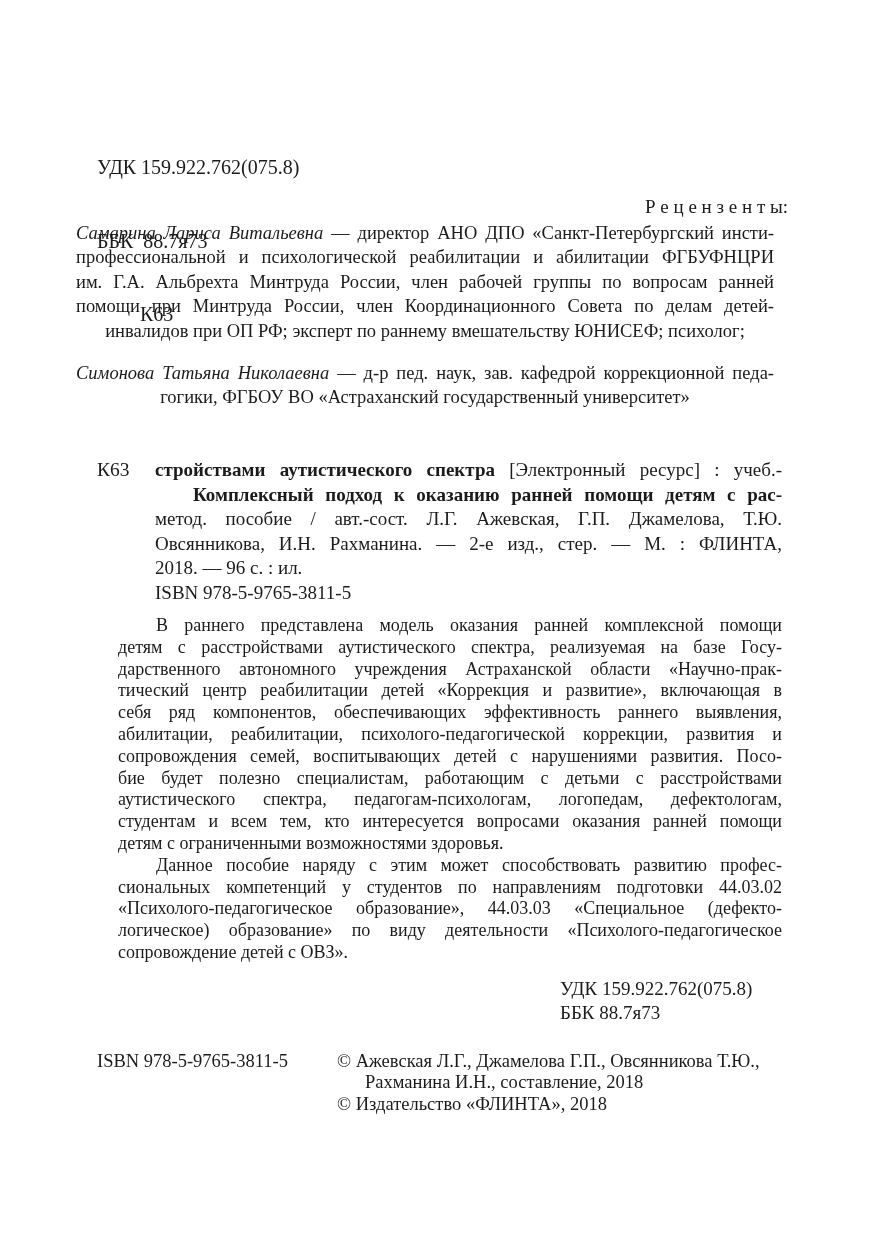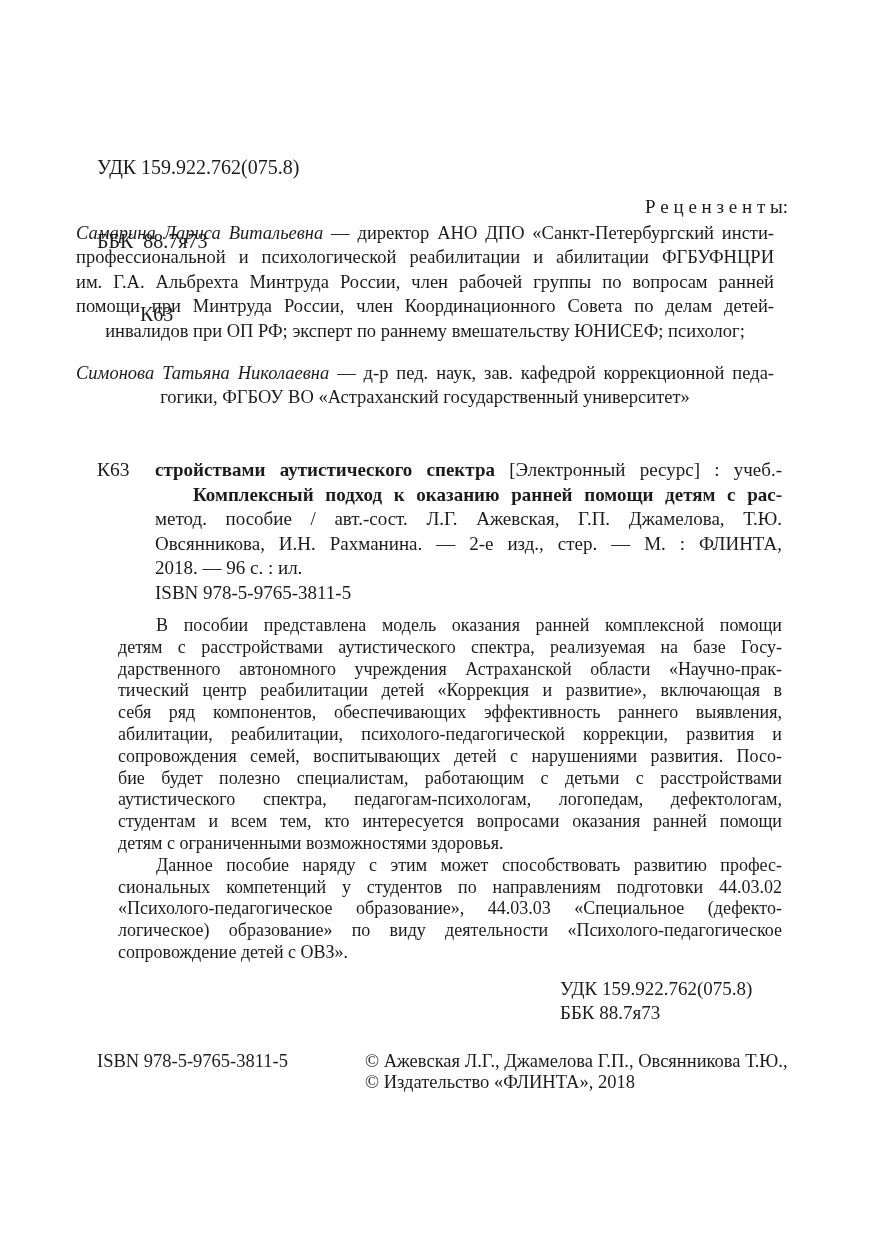--- a/index.html
+++ b/index.html
@@ -71,21 +71,21 @@
     font-size: 19px; line-height: 23.5px;
   }
 
   
   .imprint-isbn {
     left: 97px; top: 1051px;
     font-size: 18.5px;
   }
   .copyright-block {
     left: 337px; top: 1051px; width: 470px;
-    font-size: 18.5px; line-height: 21.3px; margin-left: 28px;
+    font-size: 18.5px; line-height: 21.3px;
   }
   .copyright-block .ind { text-indent: 28px; }
 </style>
 </head>
 <body>
 
 <div class="page">
 
   <div class="abs top-codes">
     <div class="ln left">УДК 159.922.762(075.8)</div>
@@ -118,21 +118,21 @@
     <div class="ln just title-indent"><b>Комплексный подход к оказанию ранней помощи детям с рас-</b></div>
     <div>
         <div class="ln just">метод. пособие / авт.-сост. Л.Г. Ажевская, Г.П. Джамелова, Т.Ю.</div>
         <div class="ln just">Овсянникова, И.Н. Рахманина. — 2-е изд., стер. — М. : ФЛИНТА,</div>
         <div class="ln left">2018. — 96 с. : ил.</div>
         <div class="ln left">ISBN 978-5-9765-3811-5</div>
       </div>
   </div>
 
   <div class="abs annotation">
-      <div class="ln just ind">В пособии представлена модель оказания ранней комплексной помощи</div>
+      <div class="ln just ind">В раннего представлена модель оказания ранней комплексной помощи</div>
       <div class="ln just">детям с расстройствами аутистического спектра, реализуемая на базе Госу-</div>
       <div class="ln just">дарственного автономного учреждения Астраханской области «Научно-прак-</div>
       <div class="ln just">тический центр реабилитации детей «Коррекция и развитие», включающая в</div>
       <div class="ln just">себя ряд компонентов, обеспечивающих эффективность раннего выявления,</div>
       <div class="ln just">абилитации, реабилитации, психолого-педагогической коррекции, развития и</div>
       <div class="ln just">сопровождения семей, воспитывающих детей с нарушениями развития. Посо-</div>
       <div class="ln just">бие будет полезно специалистам, работающим с детьми с расстройствами</div>
       <div class="ln just">аутистического спектра, педагогам-психологам, логопедам, дефектологам,</div>
       <div class="ln just">студентам и всем тем, кто интересуется вопросами оказания ранней помощи</div>
       <div class="ln left">детям с ограниченными возможностями здоровья.</div>
@@ -144,16 +144,17 @@
     </div>
 
   <div class="abs bottom-codes">
     <div class="ln left">УДК 159.922.762(075.8)</div>
     <div class="ln left">ББК 88.7я73</div>
   </div>
 
   <div class="abs imprint-isbn">ISBN 978-5-9765-3811-5</div>
   <div class="abs copyright-block">
       <div class="ln left">© Ажевская Л.Г., Джамелова Г.П., Овсянникова Т.Ю.,</div>
+      <div class="ln left ind">Рахманина И.Н., составление, 2018</div>
       <div class="ln left">© Издательство «ФЛИНТА», 2018</div>
     </div>
 
 </div>
 
 </body></html>

